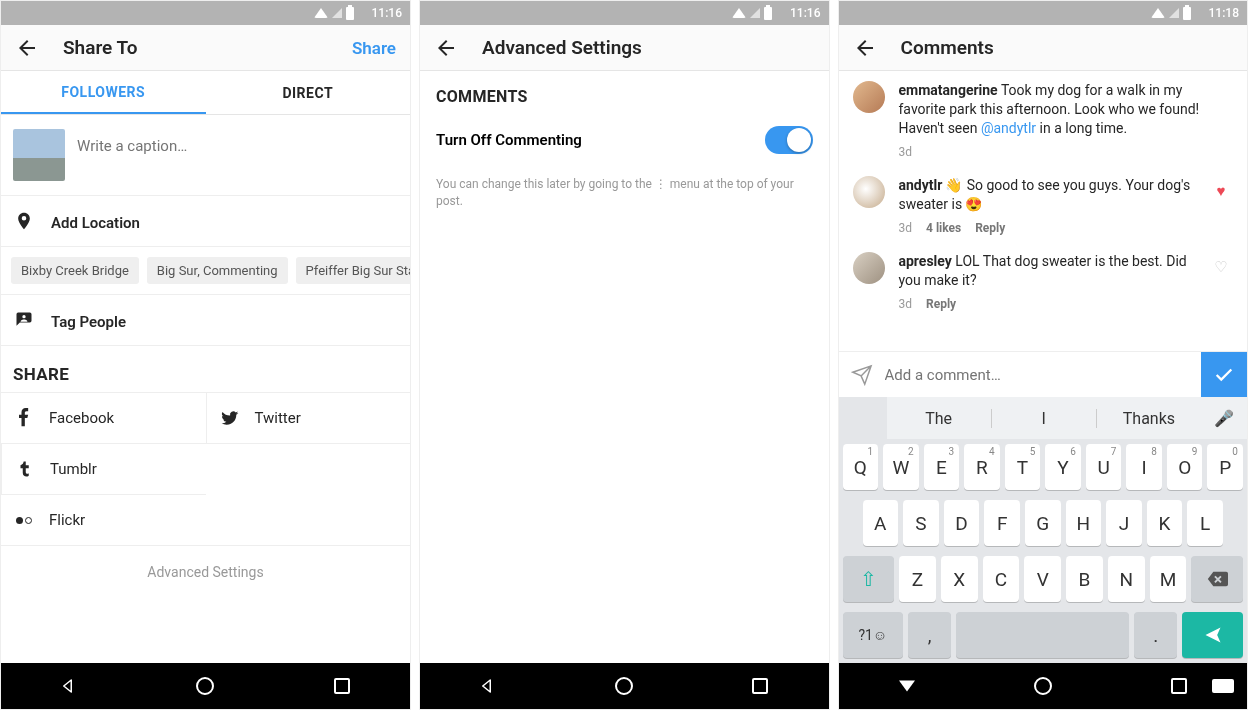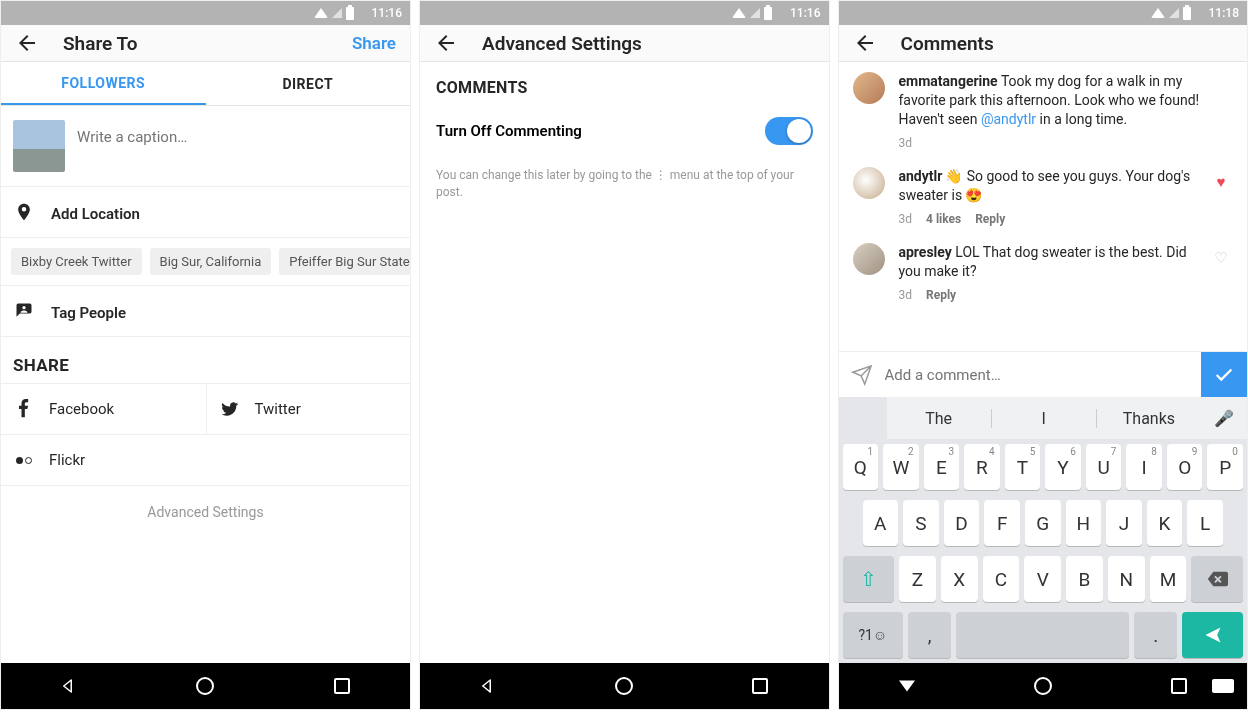--- a/index.html
+++ b/index.html
@@ -11,21 +11,21 @@
   .statusbar { height: 24px; background: #b3b3b3; display: flex; align-items: center; justify-content: flex-end; padding: 0 8px; color: #fff; font-size: 12px; }
   .sb-icons { display: flex; align-items: center; gap: 4px; }
   .wifi-icon, .cell-icon, .batt-icon { display:inline-block; }
   .wifi-icon { width:0;height:0;border-left:7px solid transparent;border-right:7px solid transparent;border-bottom:10px solid #fff;border-radius:2px; }
   .cell-icon { width:0;height:0;border-left:10px solid transparent;border-bottom:10px solid rgba(255,255,255,.6); }
   .batt-icon { width:8px;height:13px;background:#fff;border-radius:1px;position:relative; }
   .batt-icon::before{content:'';position:absolute;top:-2px;left:2px;width:4px;height:2px;background:#fff;}
   .sb-time { margin-left:14px; font-weight:500; }
 
   
-  .toolbar { height: 37px; display: flex; align-items: center; padding: 0 14px; border-bottom: 1px solid #e5e5e5; background:#fafafa; }
+  .toolbar { height: 46px; display: flex; align-items: center; padding: 0 14px; border-bottom: 1px solid #e5e5e5; background:#fafafa; }
   .back-arrow { width:24px; height:24px; margin-right:24px; cursor:pointer; }
   .toolbar-title { font-size: 19px; font-weight:600; color:#262626; flex:1; }
   .toolbar-action { color:#3897f0; font-size:17px; font-weight:600; cursor:pointer; }
 
   
   .tabs { display:flex; height:44px; border-bottom:1px solid #e5e5e5; }
   .tab { flex:1; display:flex; align-items:center; justify-content:center; font-size:14px; font-weight:700; letter-spacing:.5px; color:#262626; cursor:pointer; }
   .tab.active { color:#3897f0; border-bottom:2px solid #3897f0; }
 
   
@@ -129,22 +129,22 @@
   </div>
   <div class="row">
     <span class="icon">
       <svg viewBox="0 0 24 24" width="20" height="20">
             <path fill="#262626" d="M12 2C8 2 5 5 5 9c0 5 7 13 7 13s7-8 7-13c0-4-3-7-7-7zm0 9.5A2.5 2.5 0 1 1 12 6a2.5 2.5 0 0 1 0 5.5z"></path>
           </svg>
     </span>
     <span>Add Location</span>
   </div>
   <div class="chips">
-    <span class="chip">Bixby Creek Twitter</span>
-    <span class="chip">Big Sur, California</span>
+    <span class="chip">Bixby Creek Bridge</span>
+    <span class="chip">Big Sur, Commenting</span>
     <span class="chip">Pfeiffer Big Sur State P…</span>
   </div>
   <div class="row">
     <span class="icon">
       <svg viewBox="0 0 24 24" width="20" height="20">
             <path fill="#262626" d="M19 3H5a2 2 0 0 0-2 2v14l4-4h12a2 2 0 0 0 2-2V5a2 2 0 0 0-2-2zM12 6a2 2 0 1 1 0 4 2 2 0 0 1 0-4zm4 8H8v-.6c0-1.3 2.7-2 4-2s4 .7 4 2V14z"></path>
           </svg>
     </span>
     <span>Tag People</span>
   </div>
@@ -158,20 +158,28 @@
           </span>
       <span>Facebook</span>
     </div>
     <div class="share-cell">
       <span class="icon">
             <svg viewBox="0 0 24 24" width="20" height="20">
               <path fill="#262626" d="M22 5.9a8 8 0 0 1-2.3.6 4 4 0 0 0 1.8-2.2 8 8 0 0 1-2.6 1 4 4 0 0 0-6.8 3.7A11.4 11.4 0 0 1 3 4.8a4 4 0 0 0 1.2 5.4 4 4 0 0 1-1.8-.5v.1a4 4 0 0 0 3.2 4 4 4 0 0 1-1.8 0 4 4 0 0 0 3.8 2.8A8 8 0 0 1 2 18.4 11.3 11.3 0 0 0 8.1 20c7.4 0 11.4-6 11.4-11.3v-.5A8 8 0 0 0 22 5.9z"></path>
             </svg>
           </span>
       <span>Twitter</span>
+    </div>
+    <div class="share-cell">
+      <span class="icon">
+            <svg viewBox="0 0 24 24" width="18" height="18">
+              <path fill="#262626" d="M14 22c-3 0-5-1.5-5-5v-6H6V7c3-.8 4-3.3 4.2-5H13v5h4v4h-4v5c0 1.7.9 2.3 2 2.3 1 0 2-.3 2-.3V21s-1.4 1-3 1z"></path>
+            </svg>
+          </span>
+      <span>Tumblr</span>
     </div>
     <div class="share-cell" style="grid-column:1/3;border-left:none">
       <span class="icon">
         <span class="flickr-dots">
               <span class="fd" style="background:#262626"></span>
               <span class="fd" style="border:1.5px solid #262626"></span>
             </span>
       </span>
       <span>Flickr</span>
     </div>

